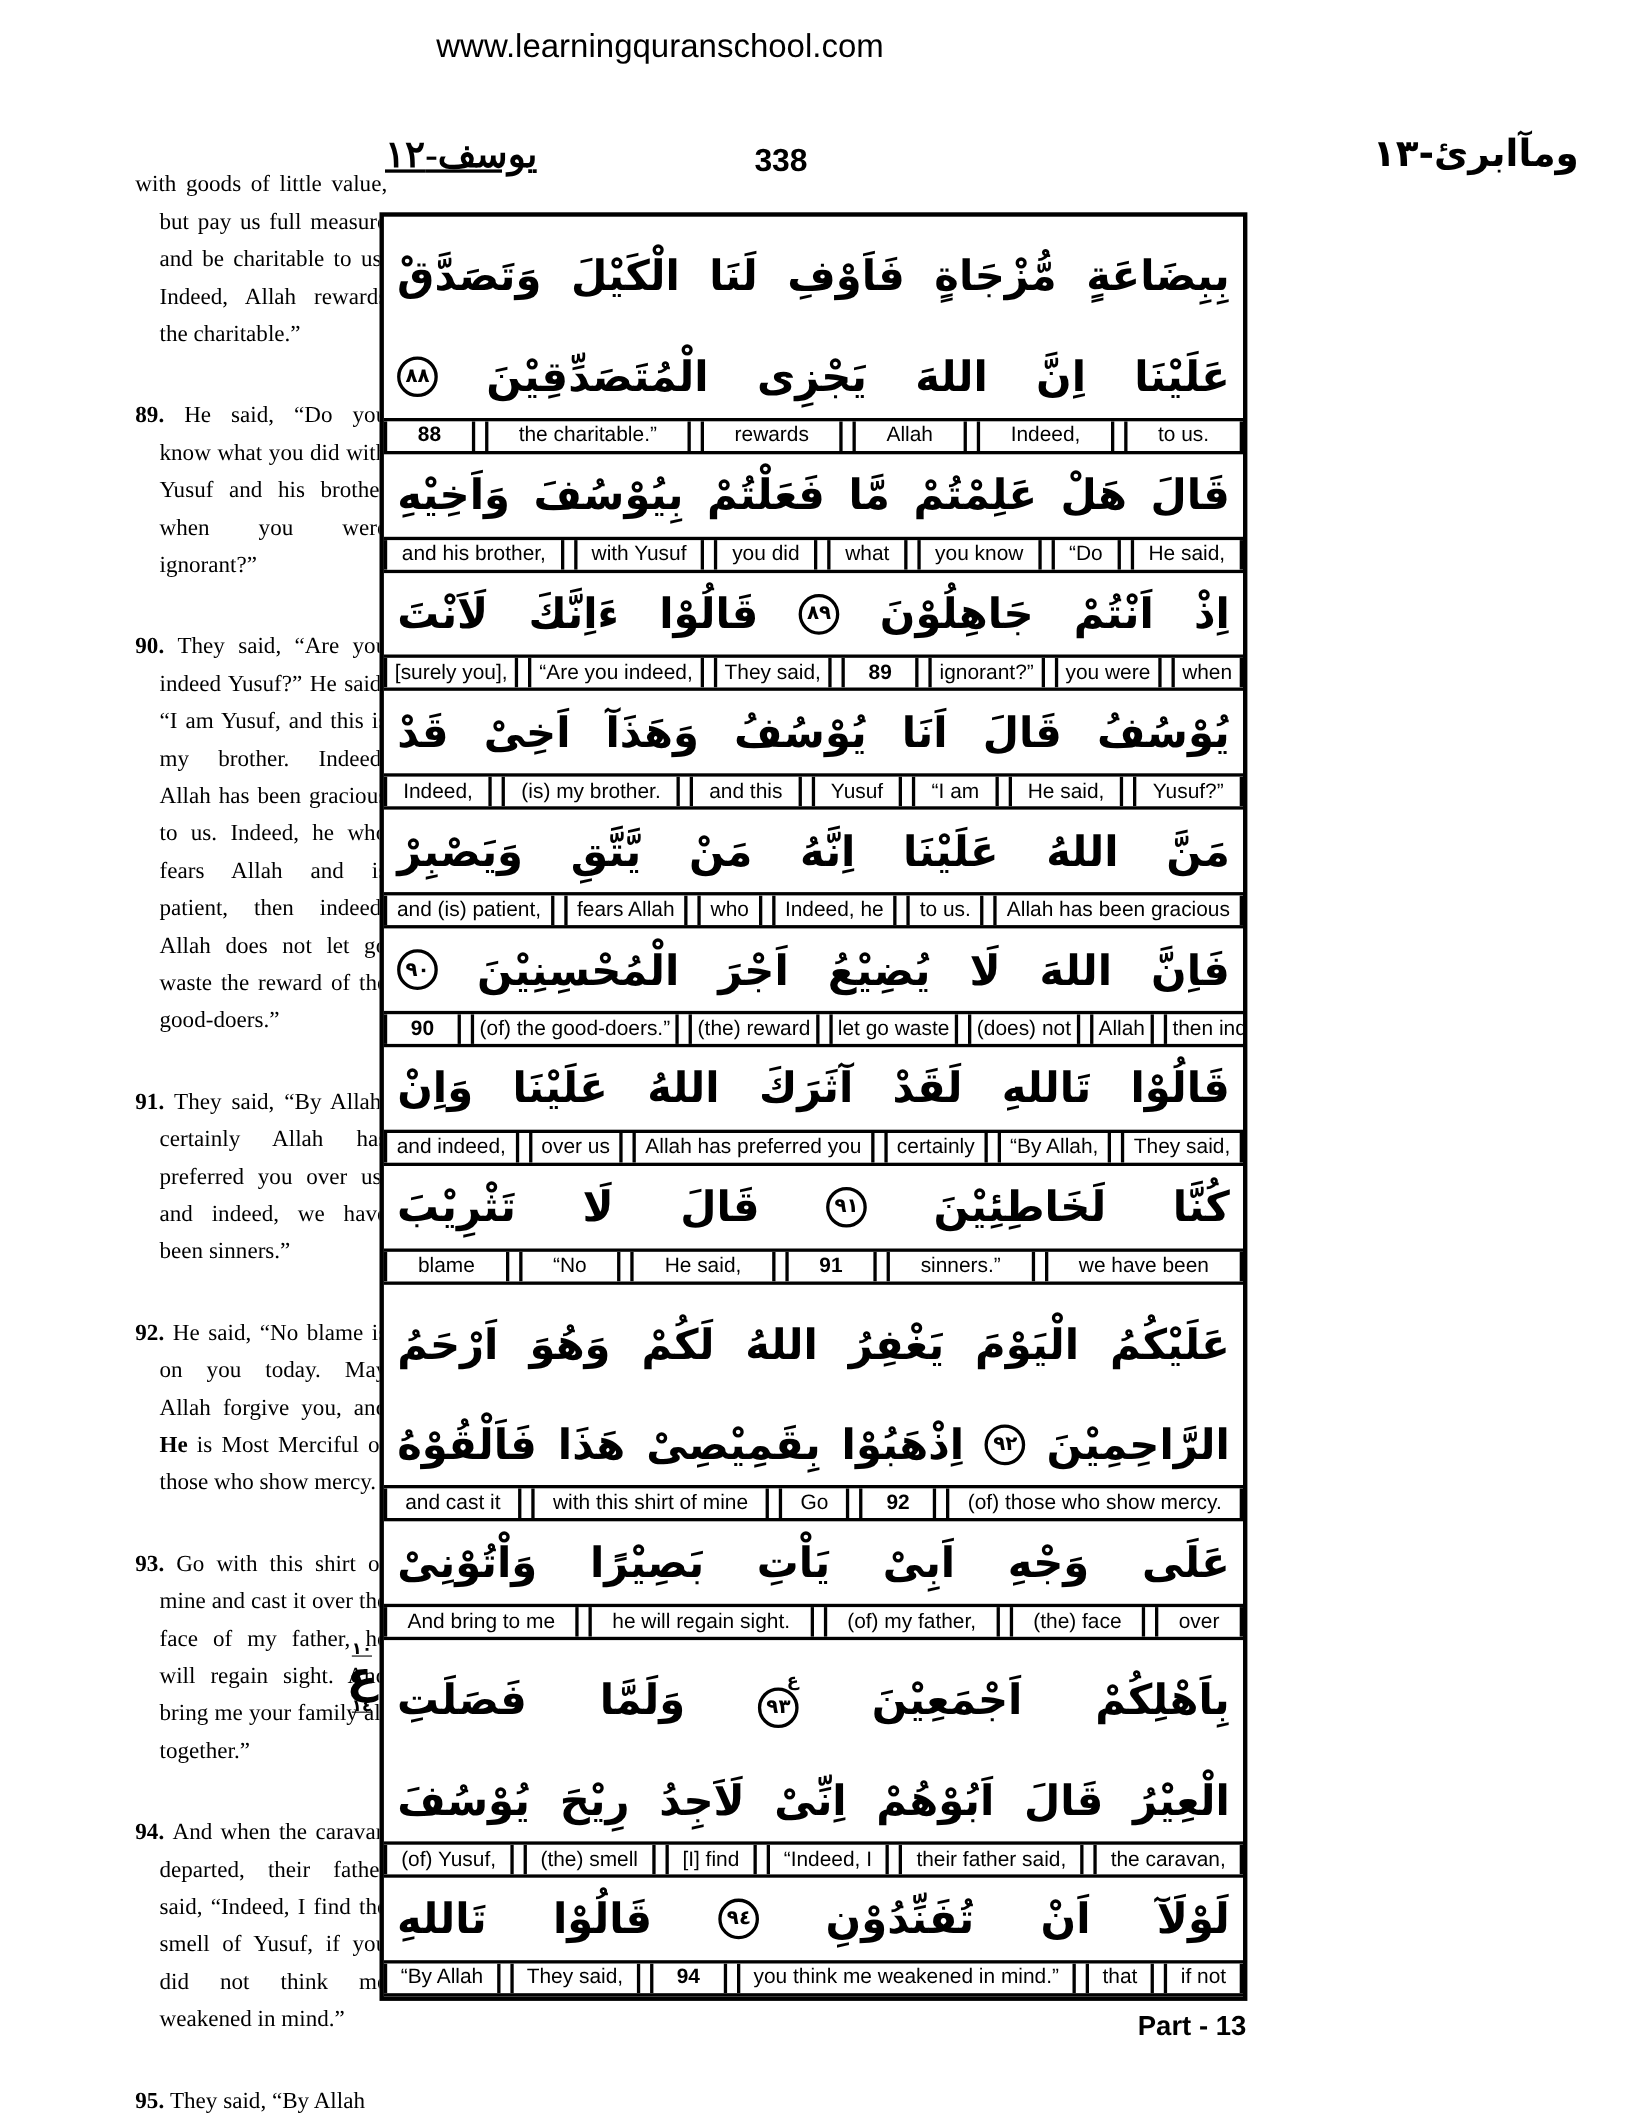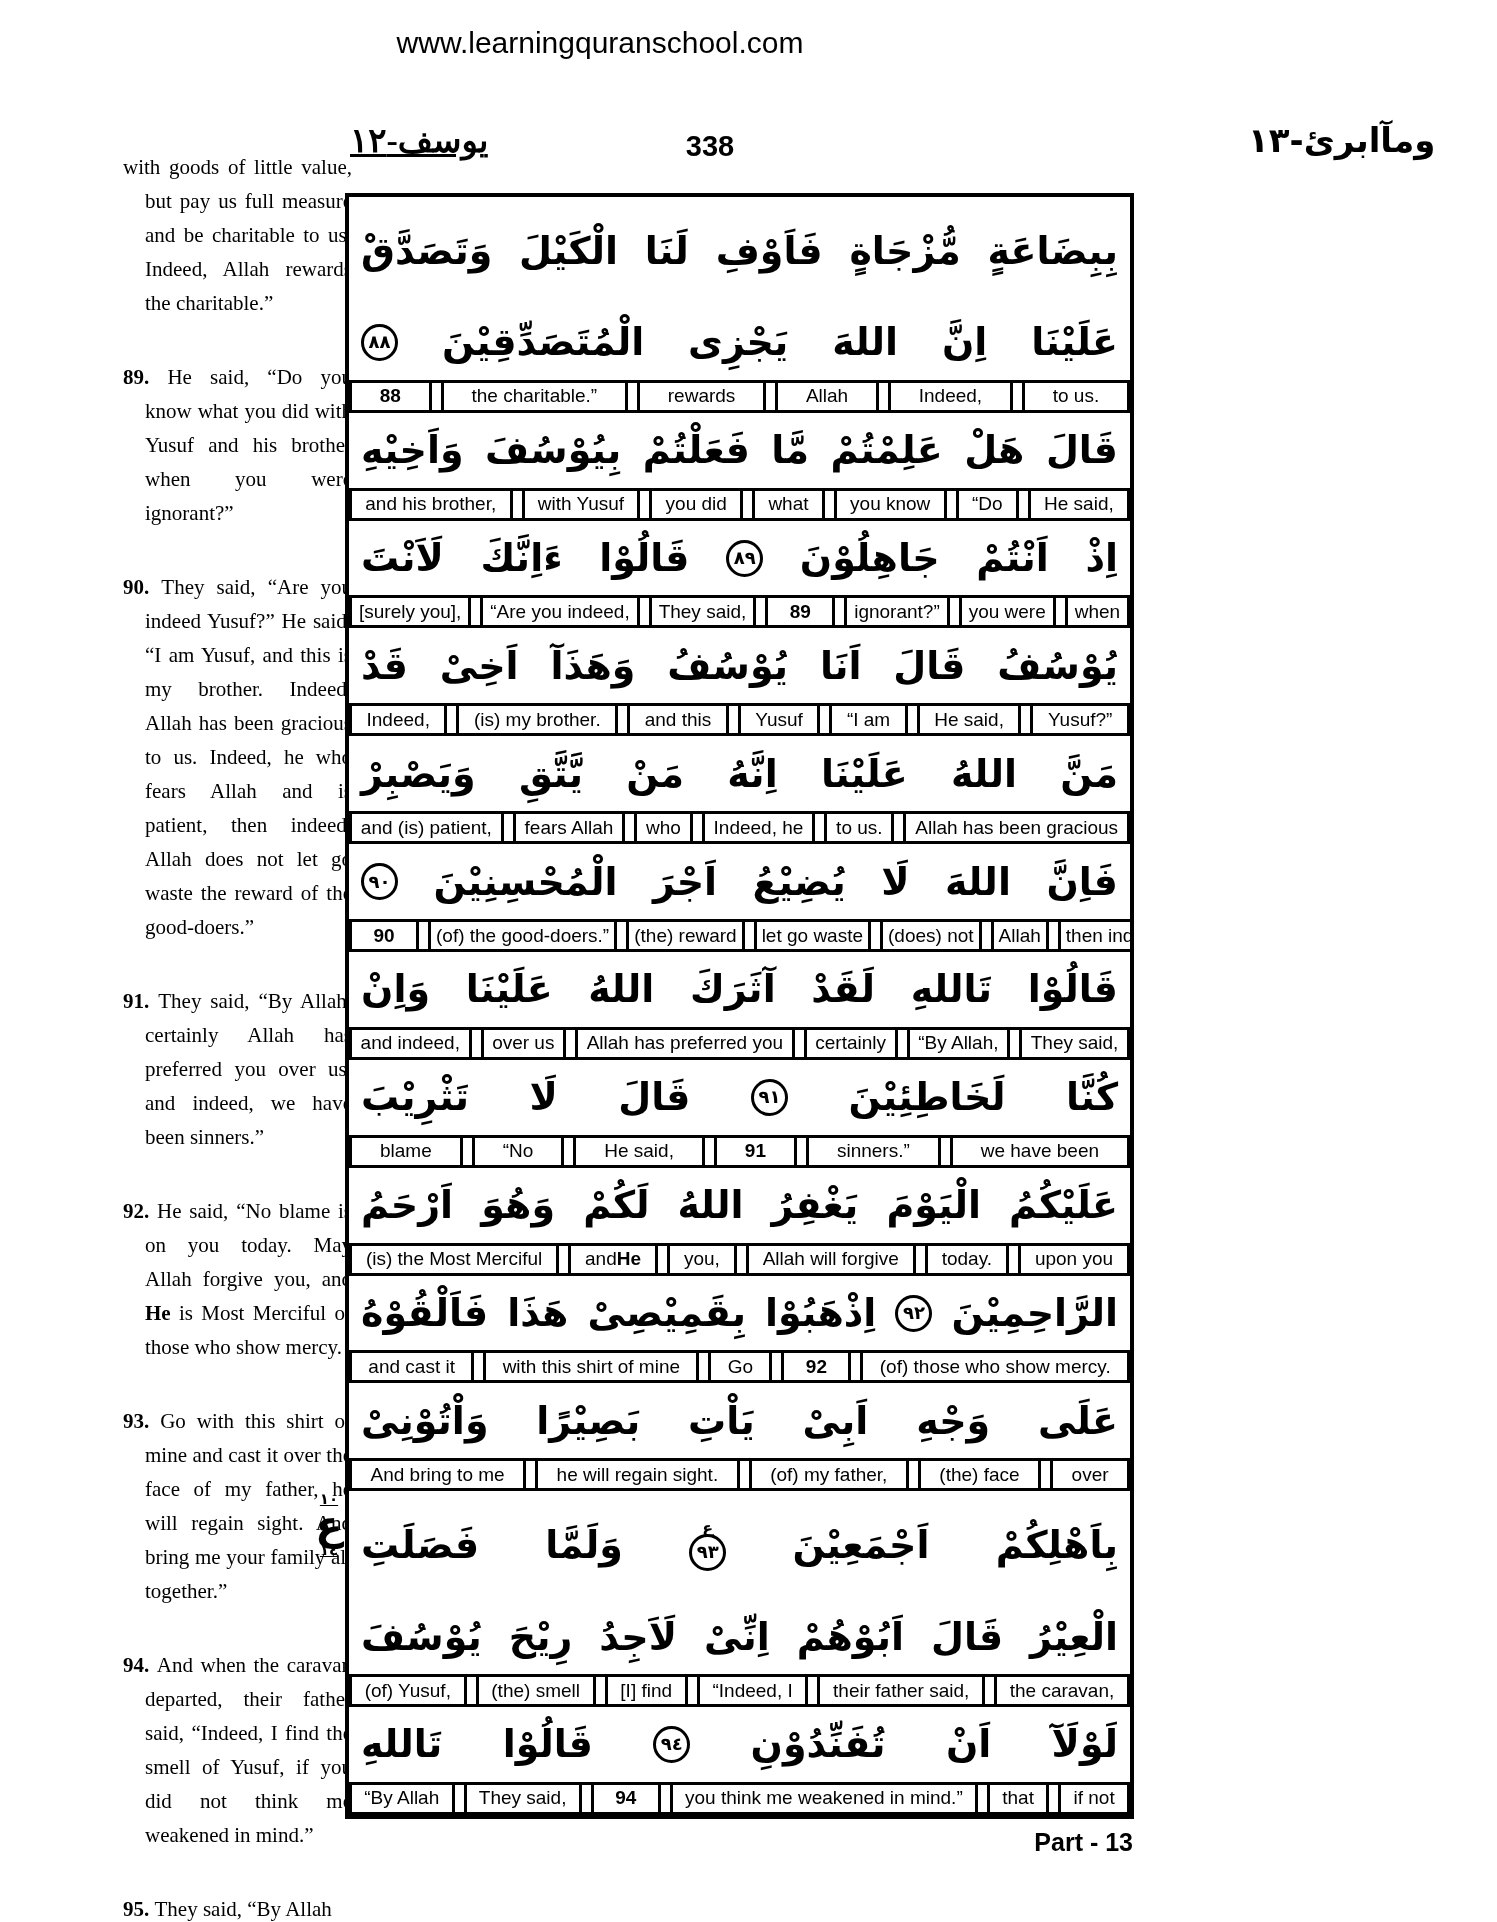--- a/index.html
+++ b/index.html
@@ -46,21 +46,21 @@
     display:flex; flex-direction:column; background:#fff;
   }
   .pair { flex:1; display:flex; flex-direction:column; min-height:0; }
   .arabic-row {
     flex:1; direction:rtl; display:flex; align-items:center;
     justify-content:space-between; padding:0 12px;
     font-family:"DejaVu Sans", sans-serif; font-size:38px; font-weight:bold;
     overflow:hidden; white-space:nowrap;
   }
   .aword { display:inline-block; }
-  .vcwrap { display:inline-flex; flex-direction:column; align-items:center; }
+  .vcwrap { display:inline-flex; flex-direction:column; }
   .vctop { font-size:16px; line-height:1; margin-bottom:-2px; }
   .vcirc {
     display:inline-flex; align-items:center; justify-content:center;
     width:37px; height:37px; border:3px solid #000; border-radius:50%;
     font-size:18px; font-weight:bold; box-sizing:border-box; line-height:1;
   }
   .trans-row {
     height:33px; box-sizing:border-box; flex:0 0 33px;
     border-top:3px solid #000; border-bottom:3px solid #000;
     display:flex; gap:9px; align-items:stretch; overflow:hidden;
@@ -283,28 +283,20 @@
       <div class="pair">
         <div class="arabic-row">
           <span class="aword">عَلَيْكُمُ</span>
           <span class="aword">الْيَوْمَ</span>
           <span class="aword">يَغْفِرُ</span>
           <span class="aword">اللهُ</span>
           <span class="aword">لَكُمْ</span>
           <span class="aword">وَهُوَ</span>
           <span class="aword">اَرْحَمُ</span>
         </div>
-        <div class="trans-row">
-          <div class="tcell">(is) the Most Merciful</div>
-          <div class="tcell">and <b>He</b></div>
-          <div class="tcell">you,</div>
-          <div class="tcell">Allah will forgive</div>
-          <div class="tcell">today.</div>
-          <div class="tcell">upon you</div>
-        </div>
       </div>
       <div class="pair">
         <div class="arabic-row">
           <span class="aword">الرَّاحِمِيْنَ</span>
           <span class="vcwrap">
             <span class="vcirc">٩٢</span>
           </span>
           <span class="aword">اِذْهَبُوْا</span>
           <span class="aword">بِقَمِيْصِىْ</span>
           <span class="aword">هَذَا</span>

